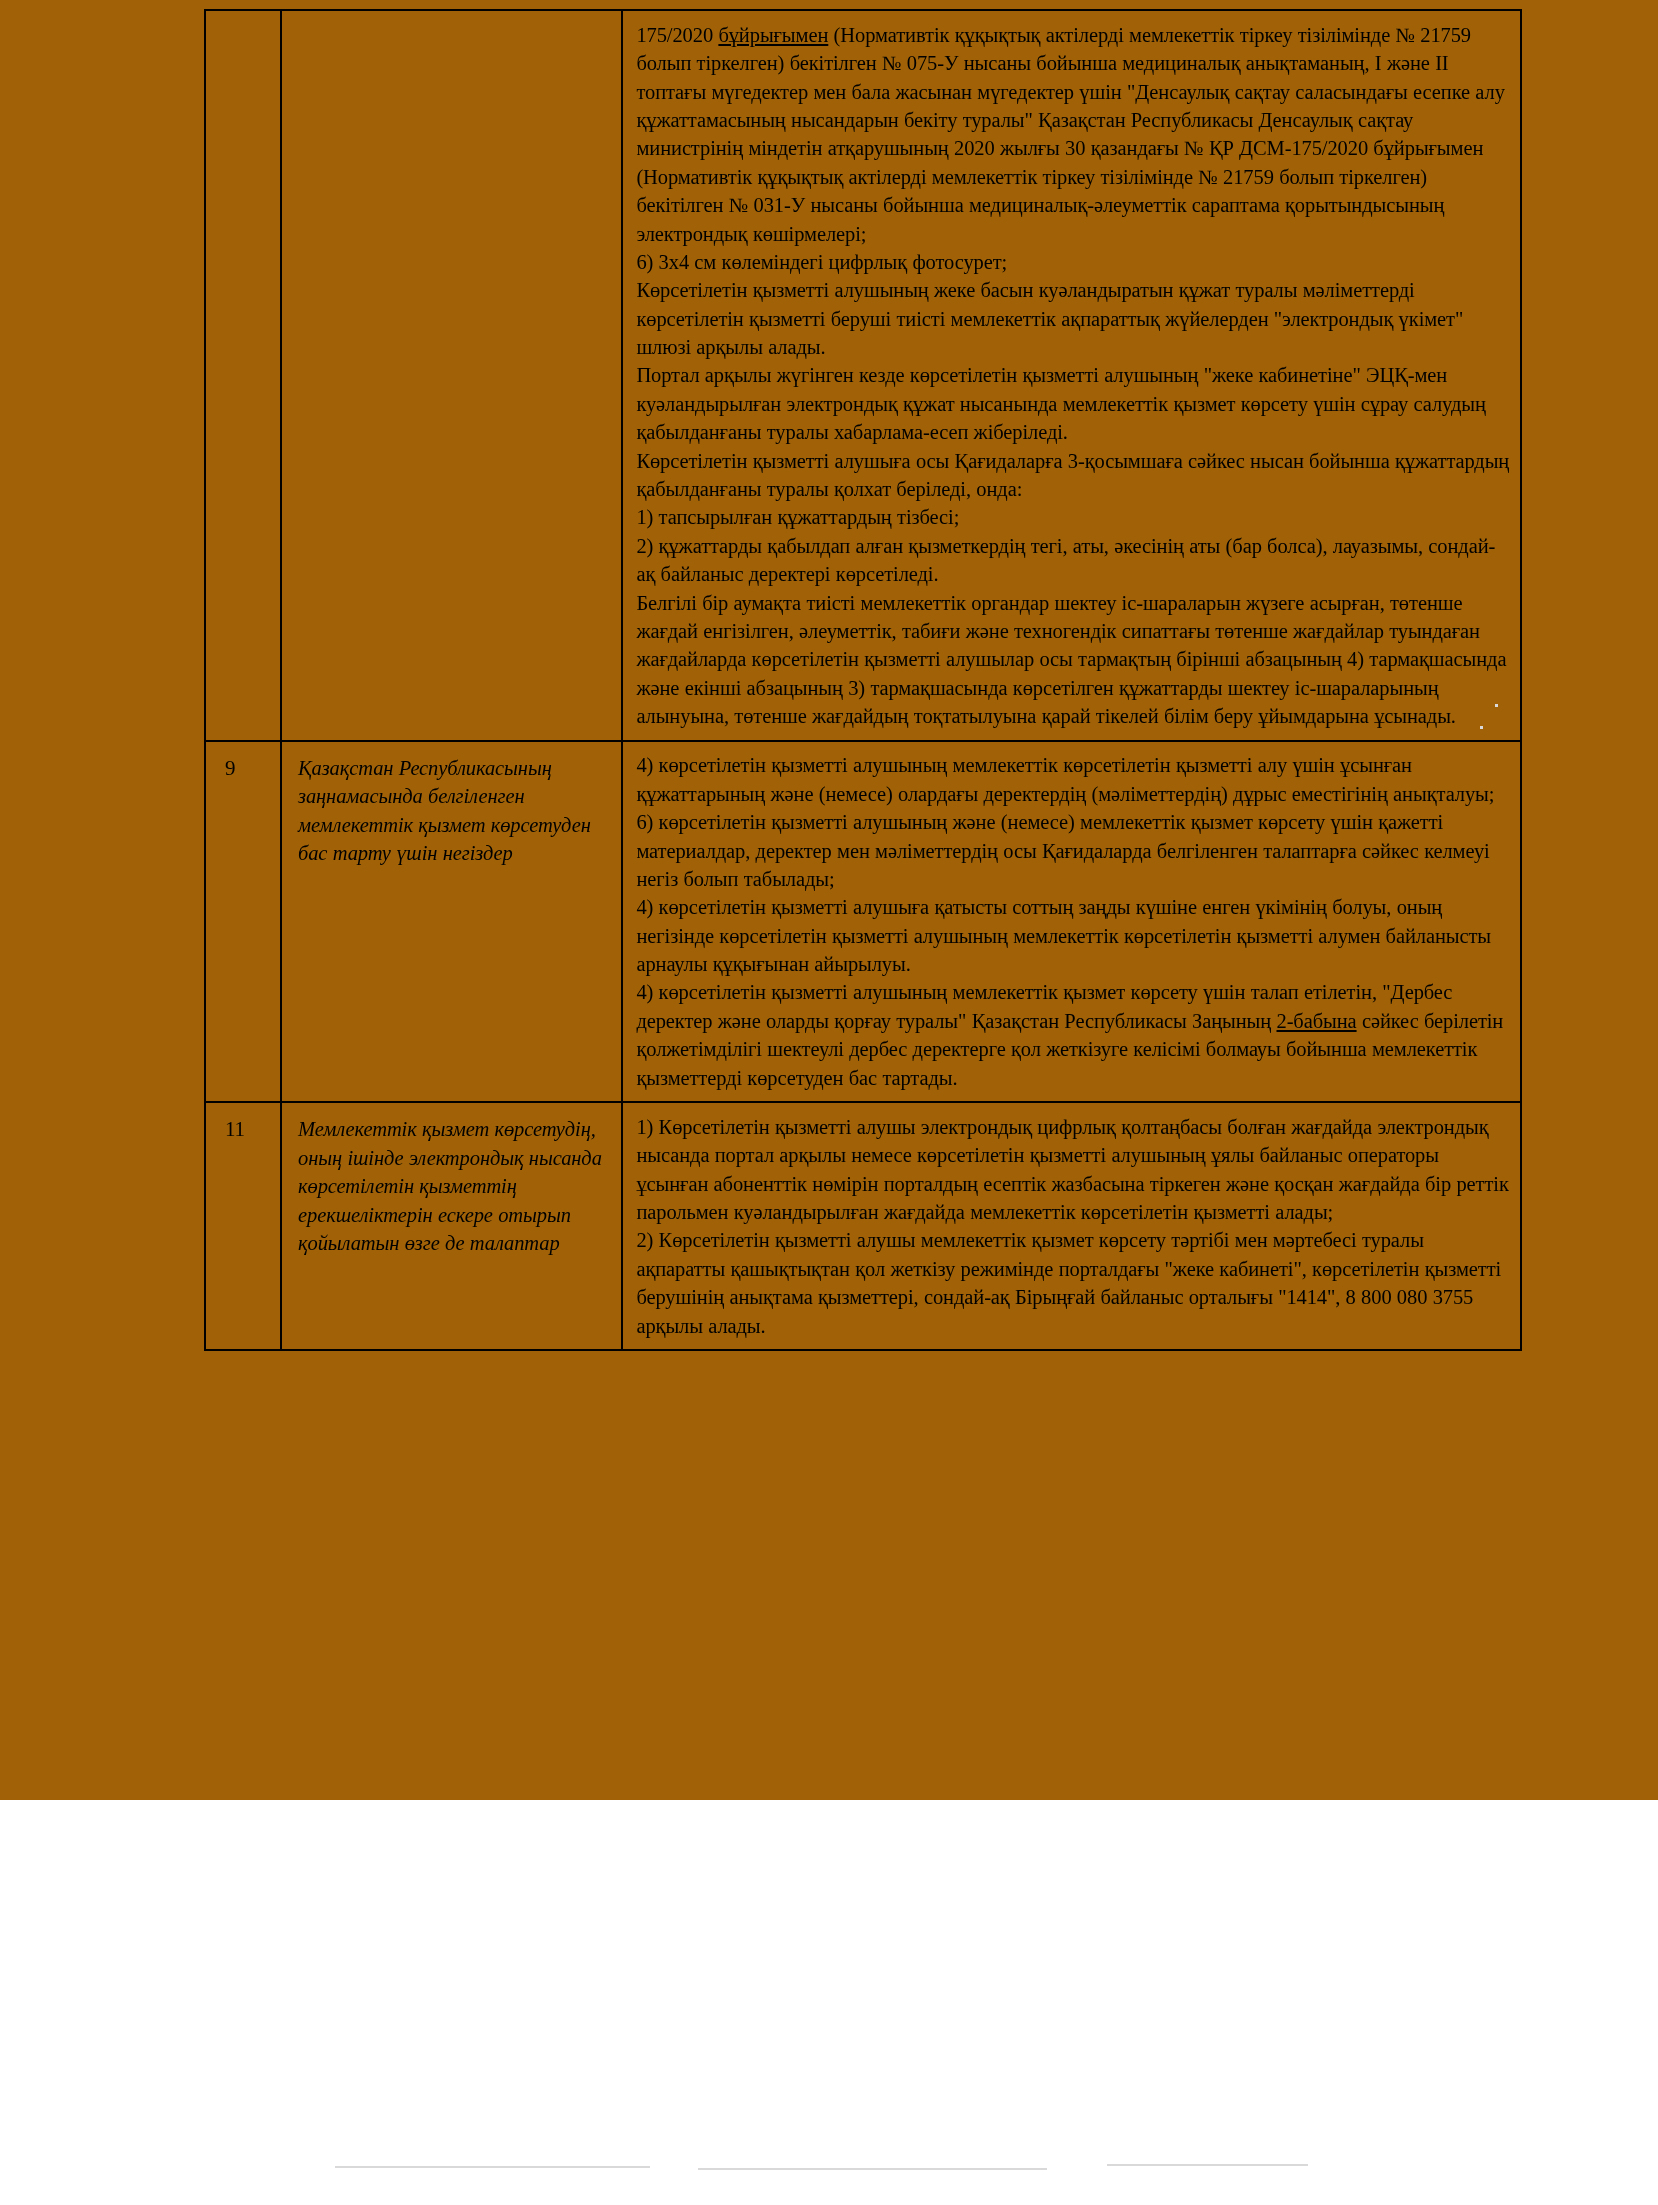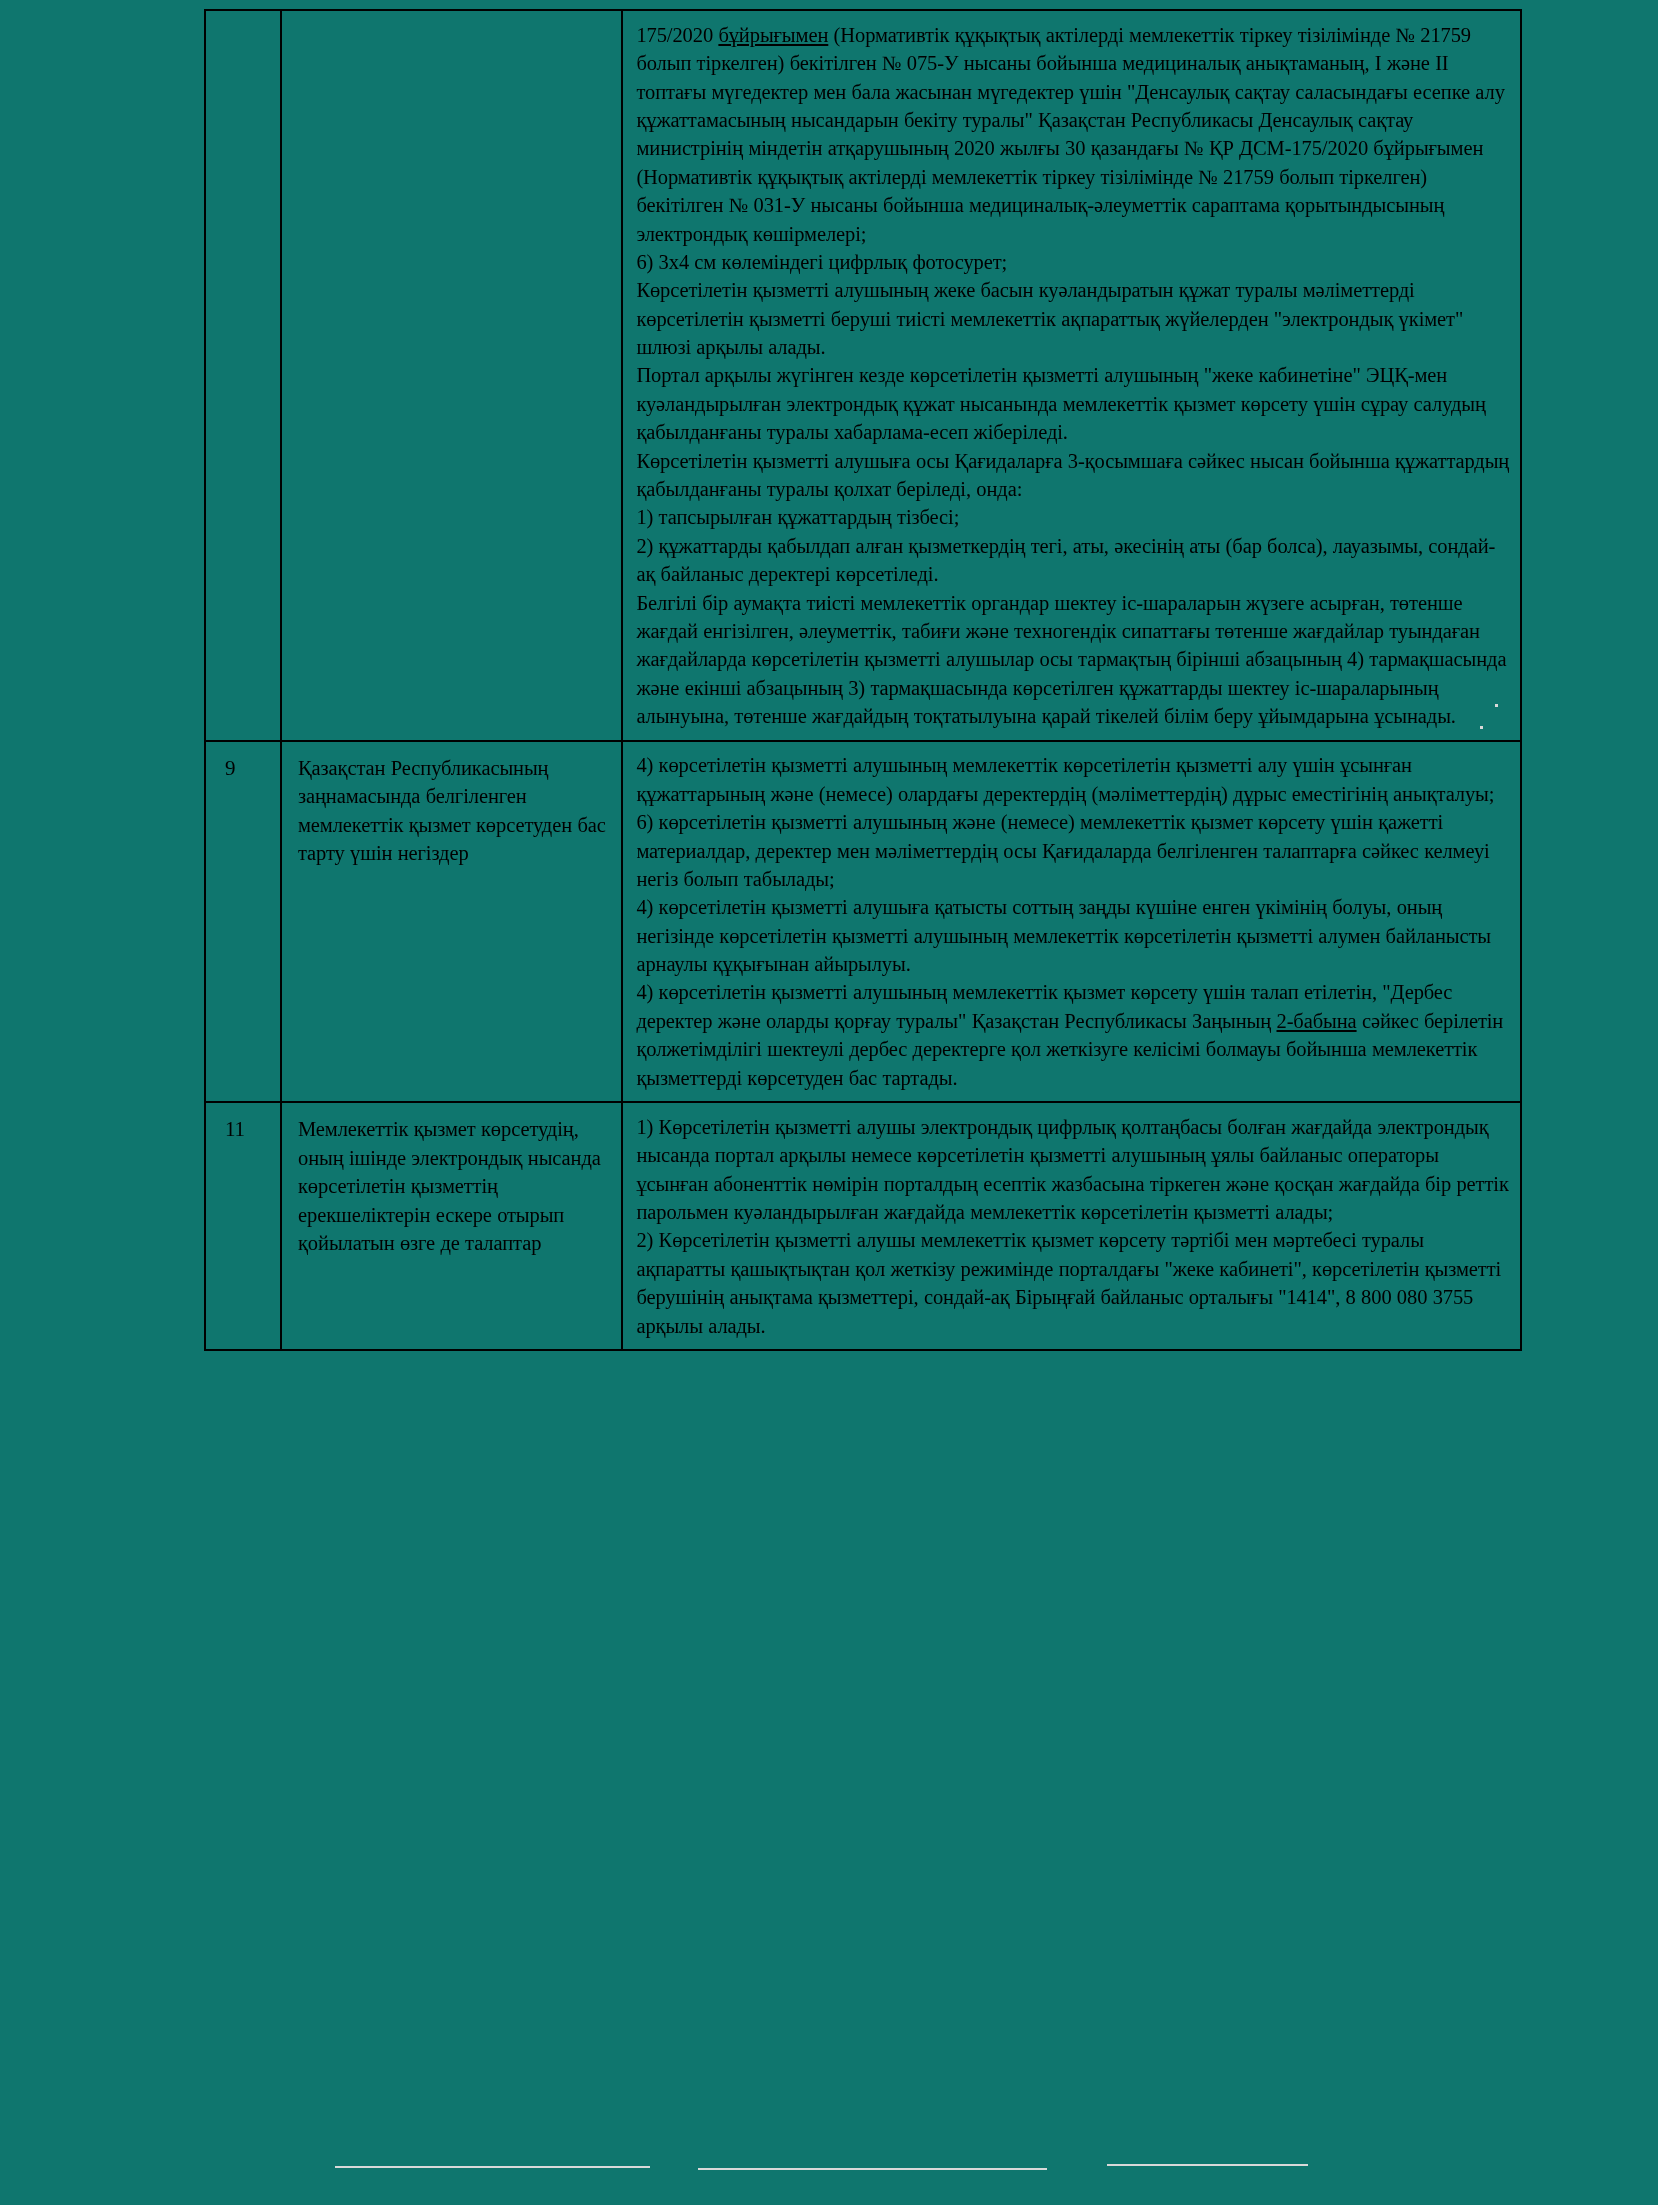--- a/index.html
+++ b/index.html
@@ -13,22 +13,22 @@
     height: 2205px;
     font-family: "Liberation Serif", "DejaVu Serif", serif;
     color: #000000;
     position: relative;
     overflow: hidden;
   }
   .page {
     position: absolute;
     left: 0; top: 0;
     width: 1658px;
-    height: 2205px;
-    background: #0f766e;
+    height: 1800px;
+    background: #a16207;
   }
   
   .doc-table {
     position: absolute;
     left: 204px;
     top: 9.4px;
     width: 1316px;
     border-collapse: collapse;
     table-layout: fixed;
   }
@@ -47,20 +47,21 @@
 
   td.num {
     text-align: left;
     padding-left: 19px;
     padding-top: 12px;
     font-size: 21px;
   }
   td.label {
     padding-left: 16px;
     padding-top: 12px;
+    font-style: italic;
   }
   td.body {
     padding-left: 13.4px;
     padding-top: 9.4px;
   }
   
   tr.cont td.num,
   tr.cont td.label { padding: 0; }
 
   .para {

